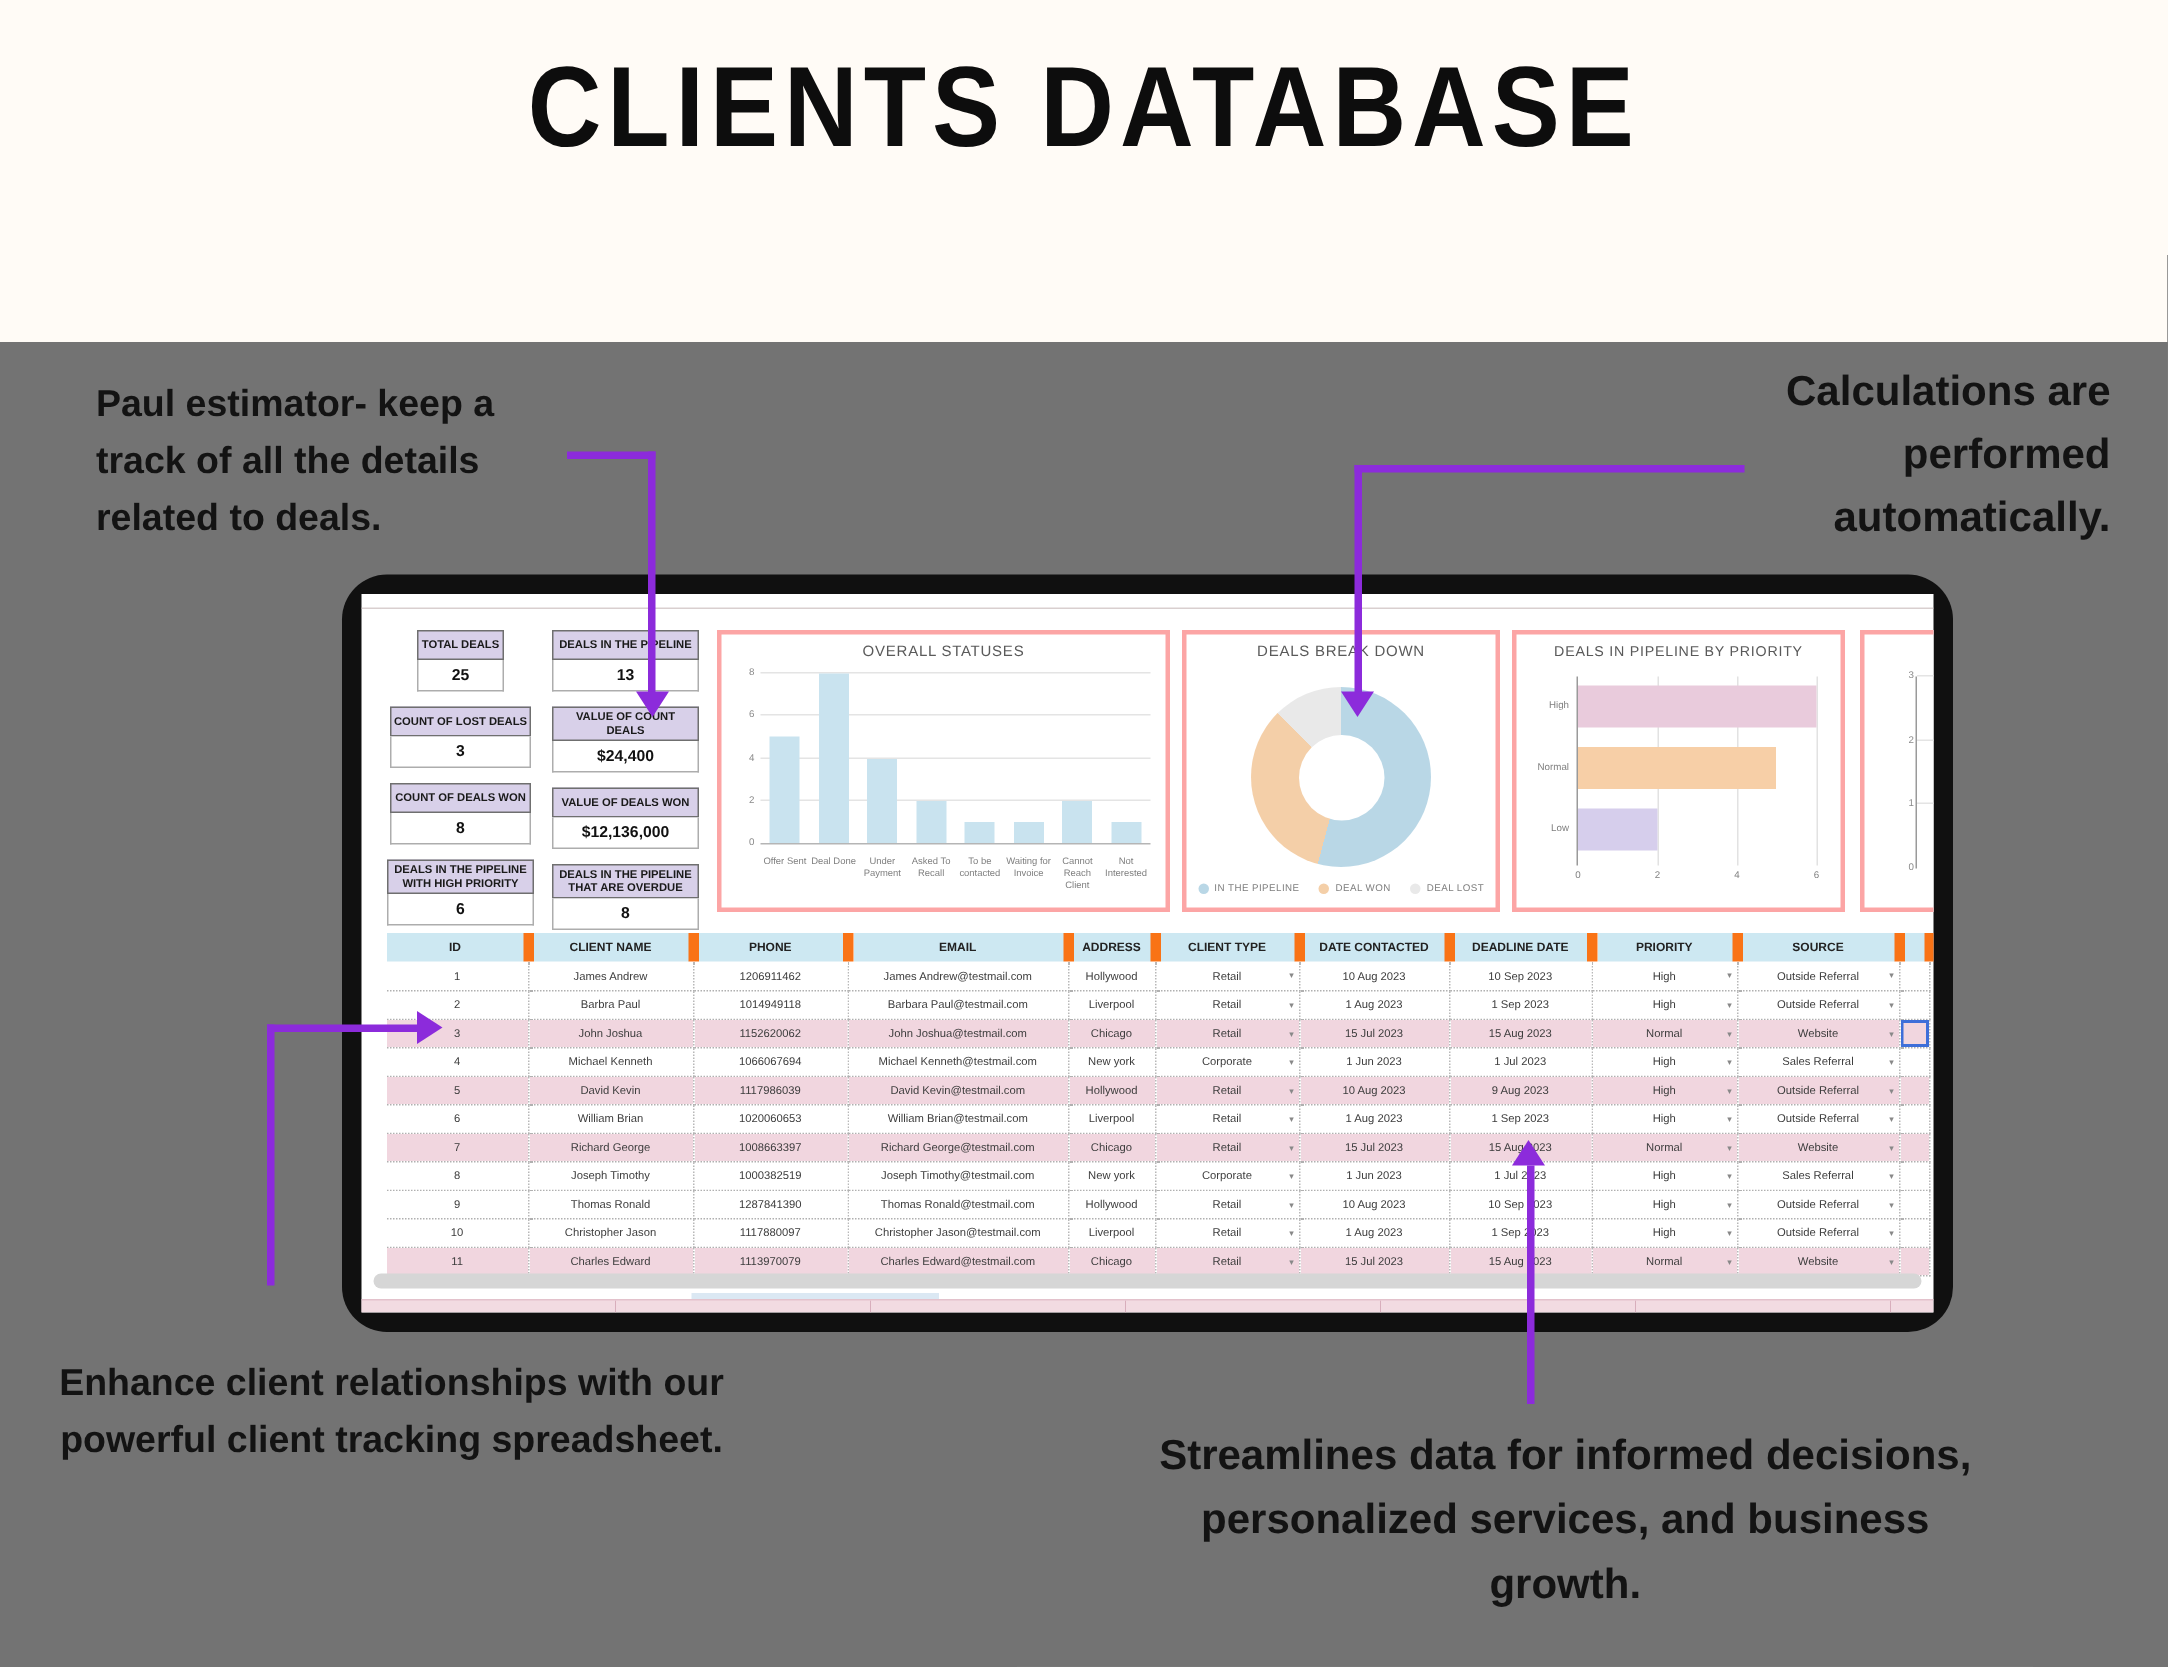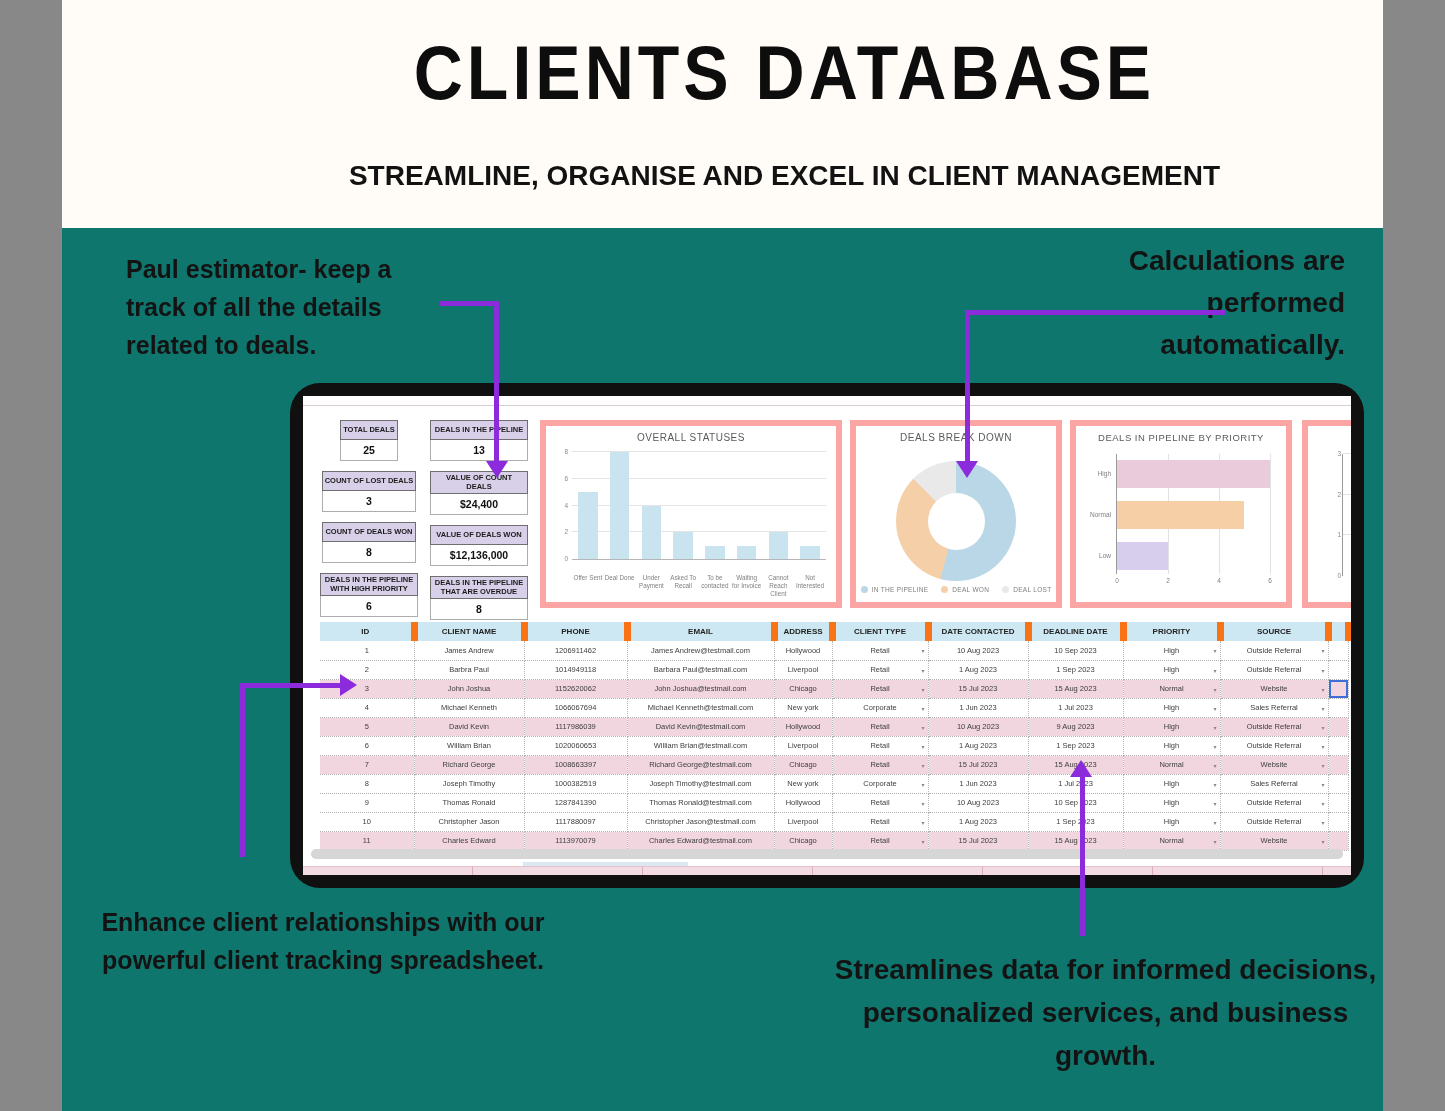--- a/index.html
+++ b/index.html
@@ -1,17 +1,17 @@
 <!DOCTYPE html>
 <html><head>
 <meta charset="utf-8">
 <style>
   * { margin:0; padding:0; box-sizing:border-box; }
   body { font-family:"Liberation Sans", sans-serif; background:#888; }
-  .poster { position:relative; width:1321px; height:1111px; background:#0f766e; overflow:hidden; margin:0 auto;padding-left:33px; }
+  .poster { position:relative; width:1445px; height:1111px; background:#737373; overflow:hidden; margin:0 auto;padding-left:33px; }
   .top-strip { position:absolute; left:0; top:0; width:1445px; height:228px; background:#FFFBF6; }
   .page-title { position:absolute; left:0; right:0; top:28px; text-align:center; font-size:68px; font-weight:bold; letter-spacing:4px; color:#0d0d0d; transform:scaleY(1.12); transform-origin:top; }
   .page-subtitle { position:absolute; left:0; right:0; top:160px; text-align:center; font-size:28px; font-weight:bold; color:#121212; }
 
   .annotation { position:absolute; font-weight:bold; color:#131313; }
   .ann-tl { left:64px; top:250px; width:330px; font-size:25px; line-height:38px; text-align:left; }
   .ann-tr { right:38px; top:240px; width:225px; font-size:28px; line-height:42px; text-align:right; }
   .ann-bl { left:30px; top:903px; width:462px; font-size:25px; line-height:38px; text-align:center; }
   .ann-br { left:766px; top:948px; width:555px; font-size:28px; line-height:43px; text-align:center; }
 
@@ -24,21 +24,21 @@
   .monitor { position:absolute; left:228px; top:383px; width:1074px; height:505px; background:#101010; border-radius:30px; padding:13px; z-index:10; }
   .screen { position:relative; width:100%; height:100%; background:#ffffff; overflow:hidden; }
   .screen-topline { position:absolute; left:0; right:0; top:9px; border-top:1px solid #d9cfcf; }
 
   .kpi-col { position:absolute; top:24px; width:98px; display:flex; flex-direction:column; gap:10px; }
   #kpi-left { left:17px;align-items:center; } #kpi-right { left:127px; }
   .kpi-pair { display:flex; flex-direction:column; }
   .kpi-label { min-height:20px; background:#D8D0E9; border:1px solid #6f6f6f; display:flex; align-items:center; justify-content:center; text-align:center; font-size:7.5px; font-weight:bold; color:#1a1a1a; line-height:1.25; padding:1px 2px; }
   .kpi-value { height:21px; background:#ffffff; border:1px solid #adadad; border-top:none; display:flex; align-items:center; justify-content:center; font-size:10.5px; font-weight:bold; color:#111; }
 
-  .chart { position:absolute; top:24px; height:188px; background:#fff; border:6px solid #fca5a5; }
+  .chart { position:absolute; top:24px; height:188px; background:#fff; border:3px solid #fca5a5; }
   #chart1 { left:237px; width:302px; }
   #chart2 { left:547px; width:212px; }
   #chart3 { left:767px; width:222px; }
   #chart4 { left:999px; width:120px; }
   .chart-title { position:absolute; top:6px; left:0; right:0; text-align:center; font-size:10px; color:#5a5a5a; letter-spacing:0.5px; }
 
   #c1-plot { position:absolute; left:26px; right:10px; top:26px; bottom:42px; border-bottom:1px solid #b5b5b5; }
   .gridline { position:absolute; left:0; right:0; height:1px; background:#e4e4e4; }
   .ylab { position:absolute; left:-14px; width:10px; text-align:right; font-size:6.5px; color:#8a8a8a; }
   #c1-bars { position:absolute; inset:0; display:flex; }
@@ -76,21 +76,20 @@
   .partial-row { position:absolute; left:0; right:0; top:470px; height:9px; background:#F2DBE2; border-top:1px solid #e3c2cc;
     background-image:repeating-linear-gradient(90deg, transparent 0 169px, #d8aebc 169px 170px); }
 </style>
 </head>
 <body>
 
 <div class="poster">
 
   <div class="top-strip">
     <div class="page-title">CLIENTS DATABASE</div>
-    <div class="page-subtitle">STREAMLINE, ORGANISE AND EXCEL IN CLIENT MANAGEMENT</div>
   </div>
 
   <div class="annotation ann-tl">Paul estimator- keep a track of all the details related to deals.</div>
   <div class="annotation ann-tr">Calculations are performed automatically.</div>
   <div class="annotation ann-br">Streamlines data for informed decisions, personalized services, and business growth.</div>
   <div class="annotation ann-bl">Enhance client relationships with our powerful client tracking spreadsheet.</div>
 
   <div class="conn" style="left:378px; top:301px; width:59px; height:5px;"></div>
   <div class="conn" style="left:432px; top:301px; width:5px; height:161px;"></div>
   <div class="arrowhead ah-down" style="left:424px; top:461px;"></div>

